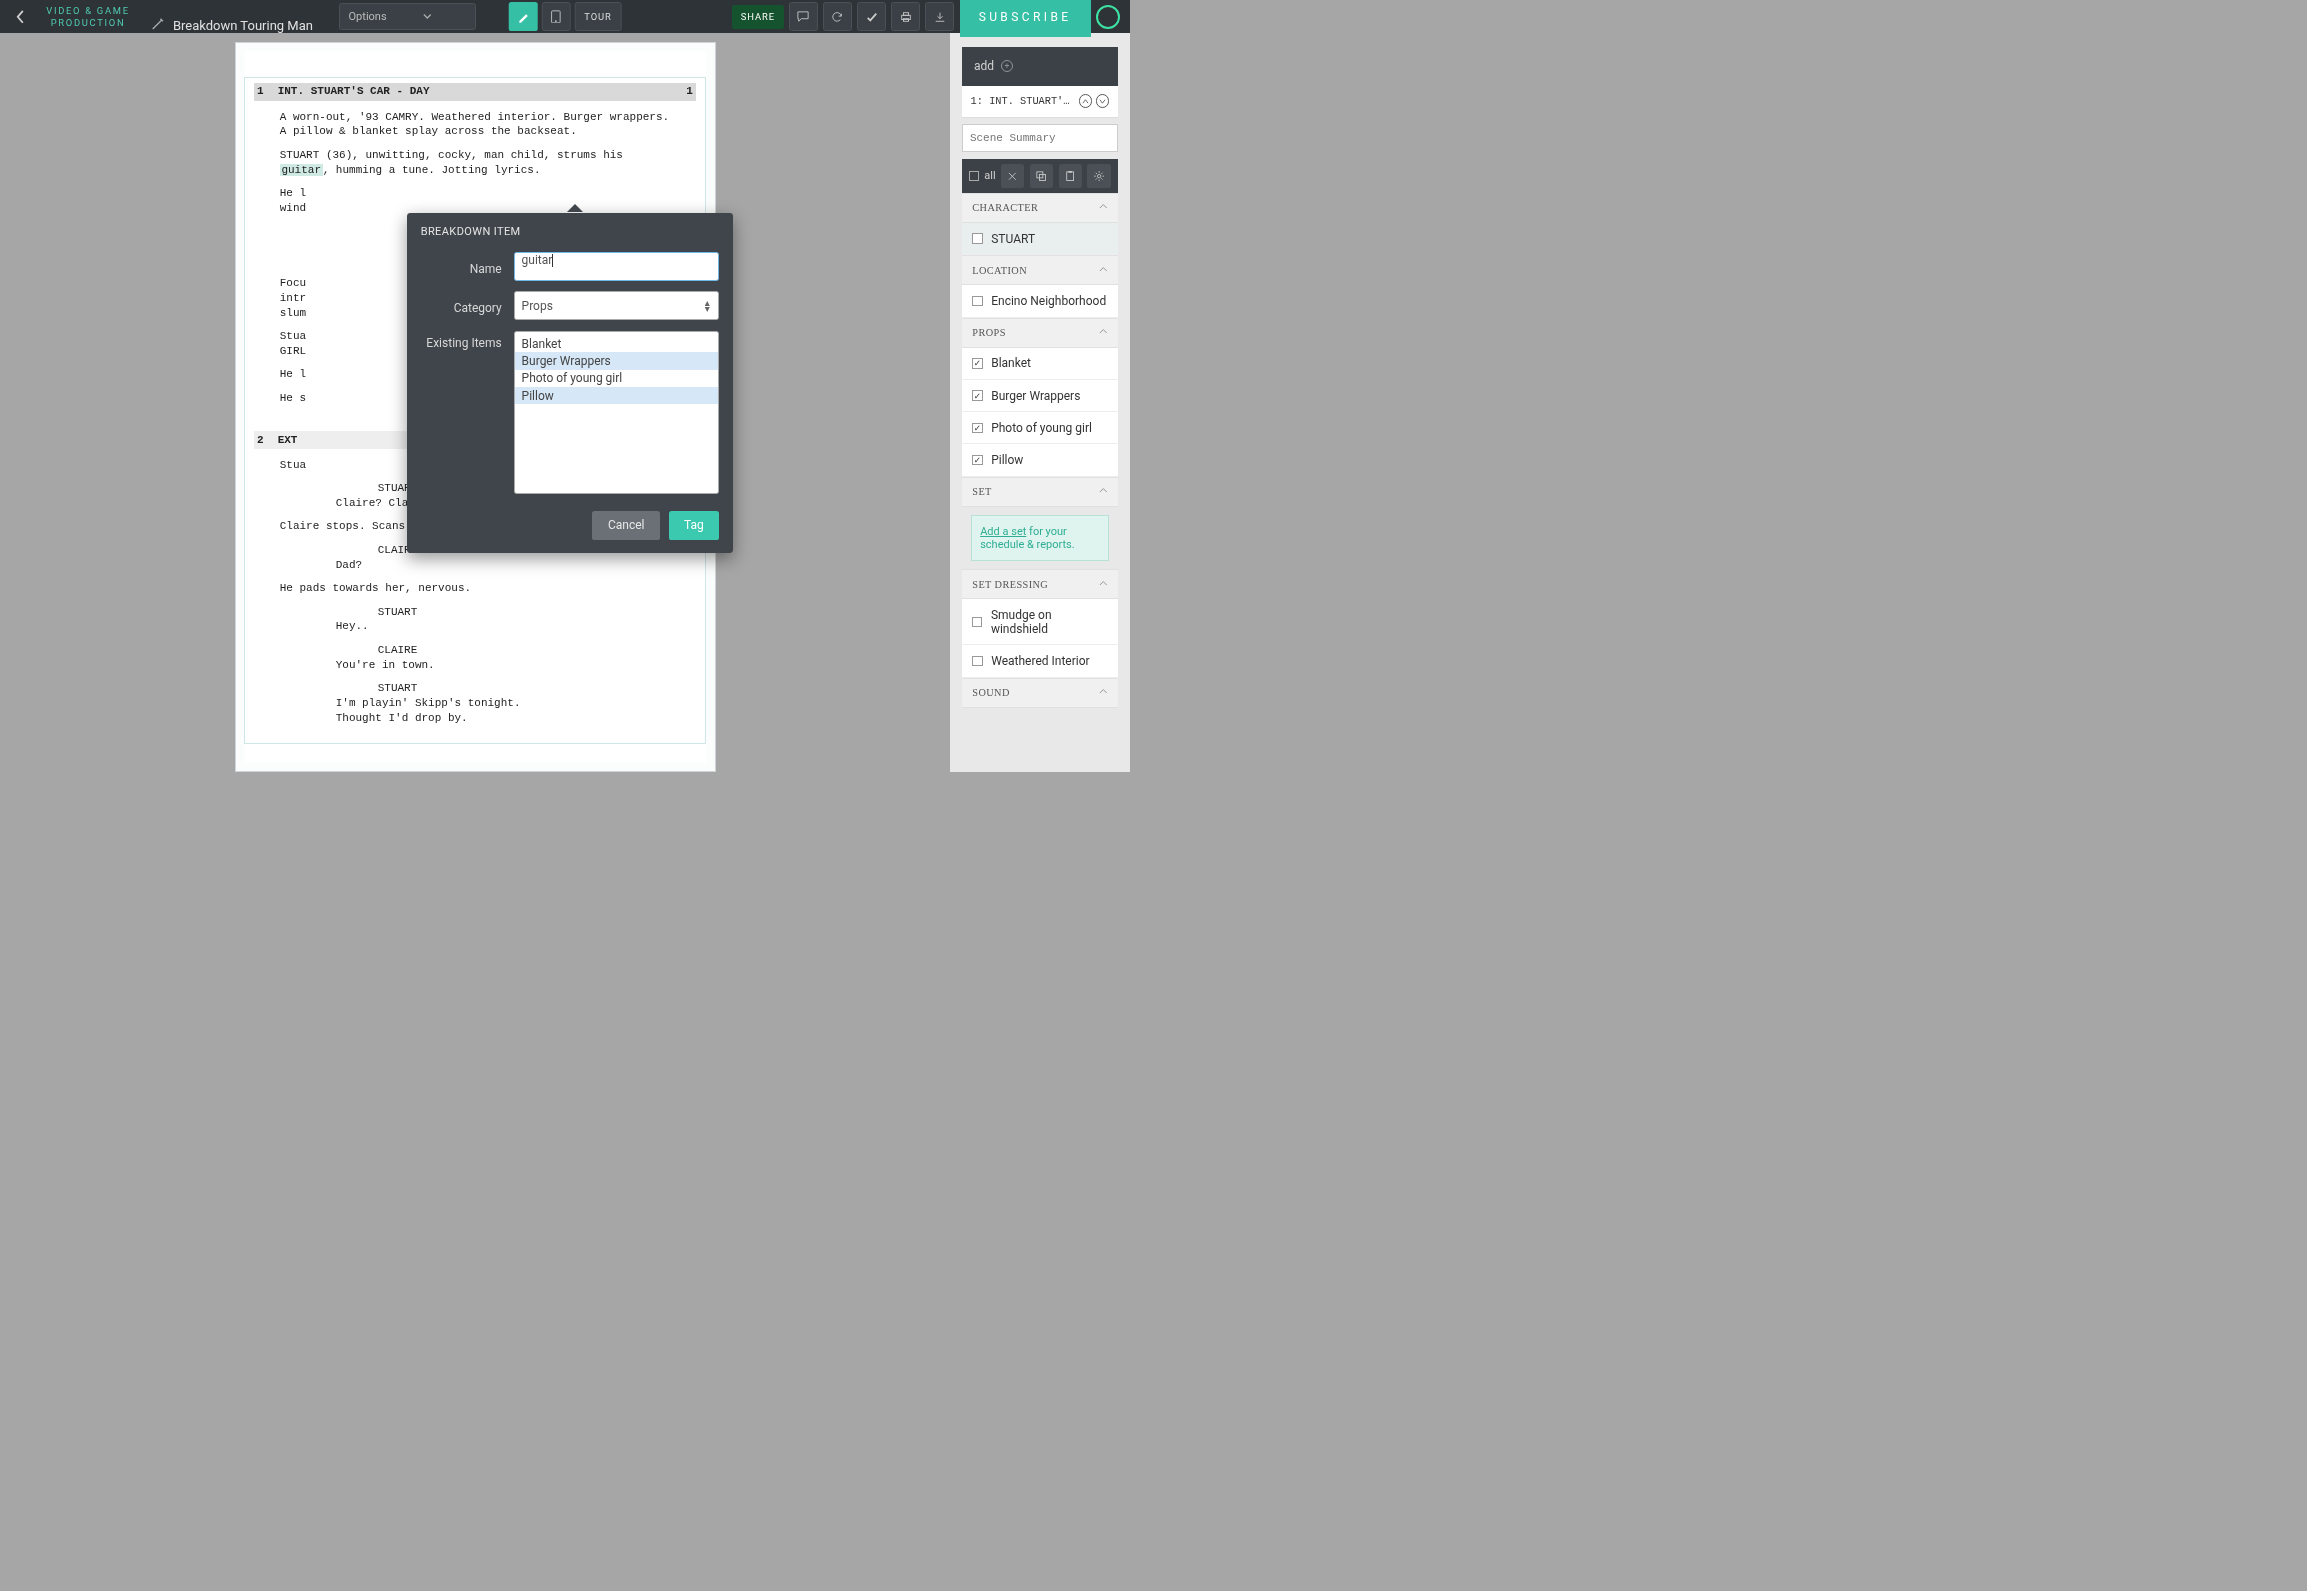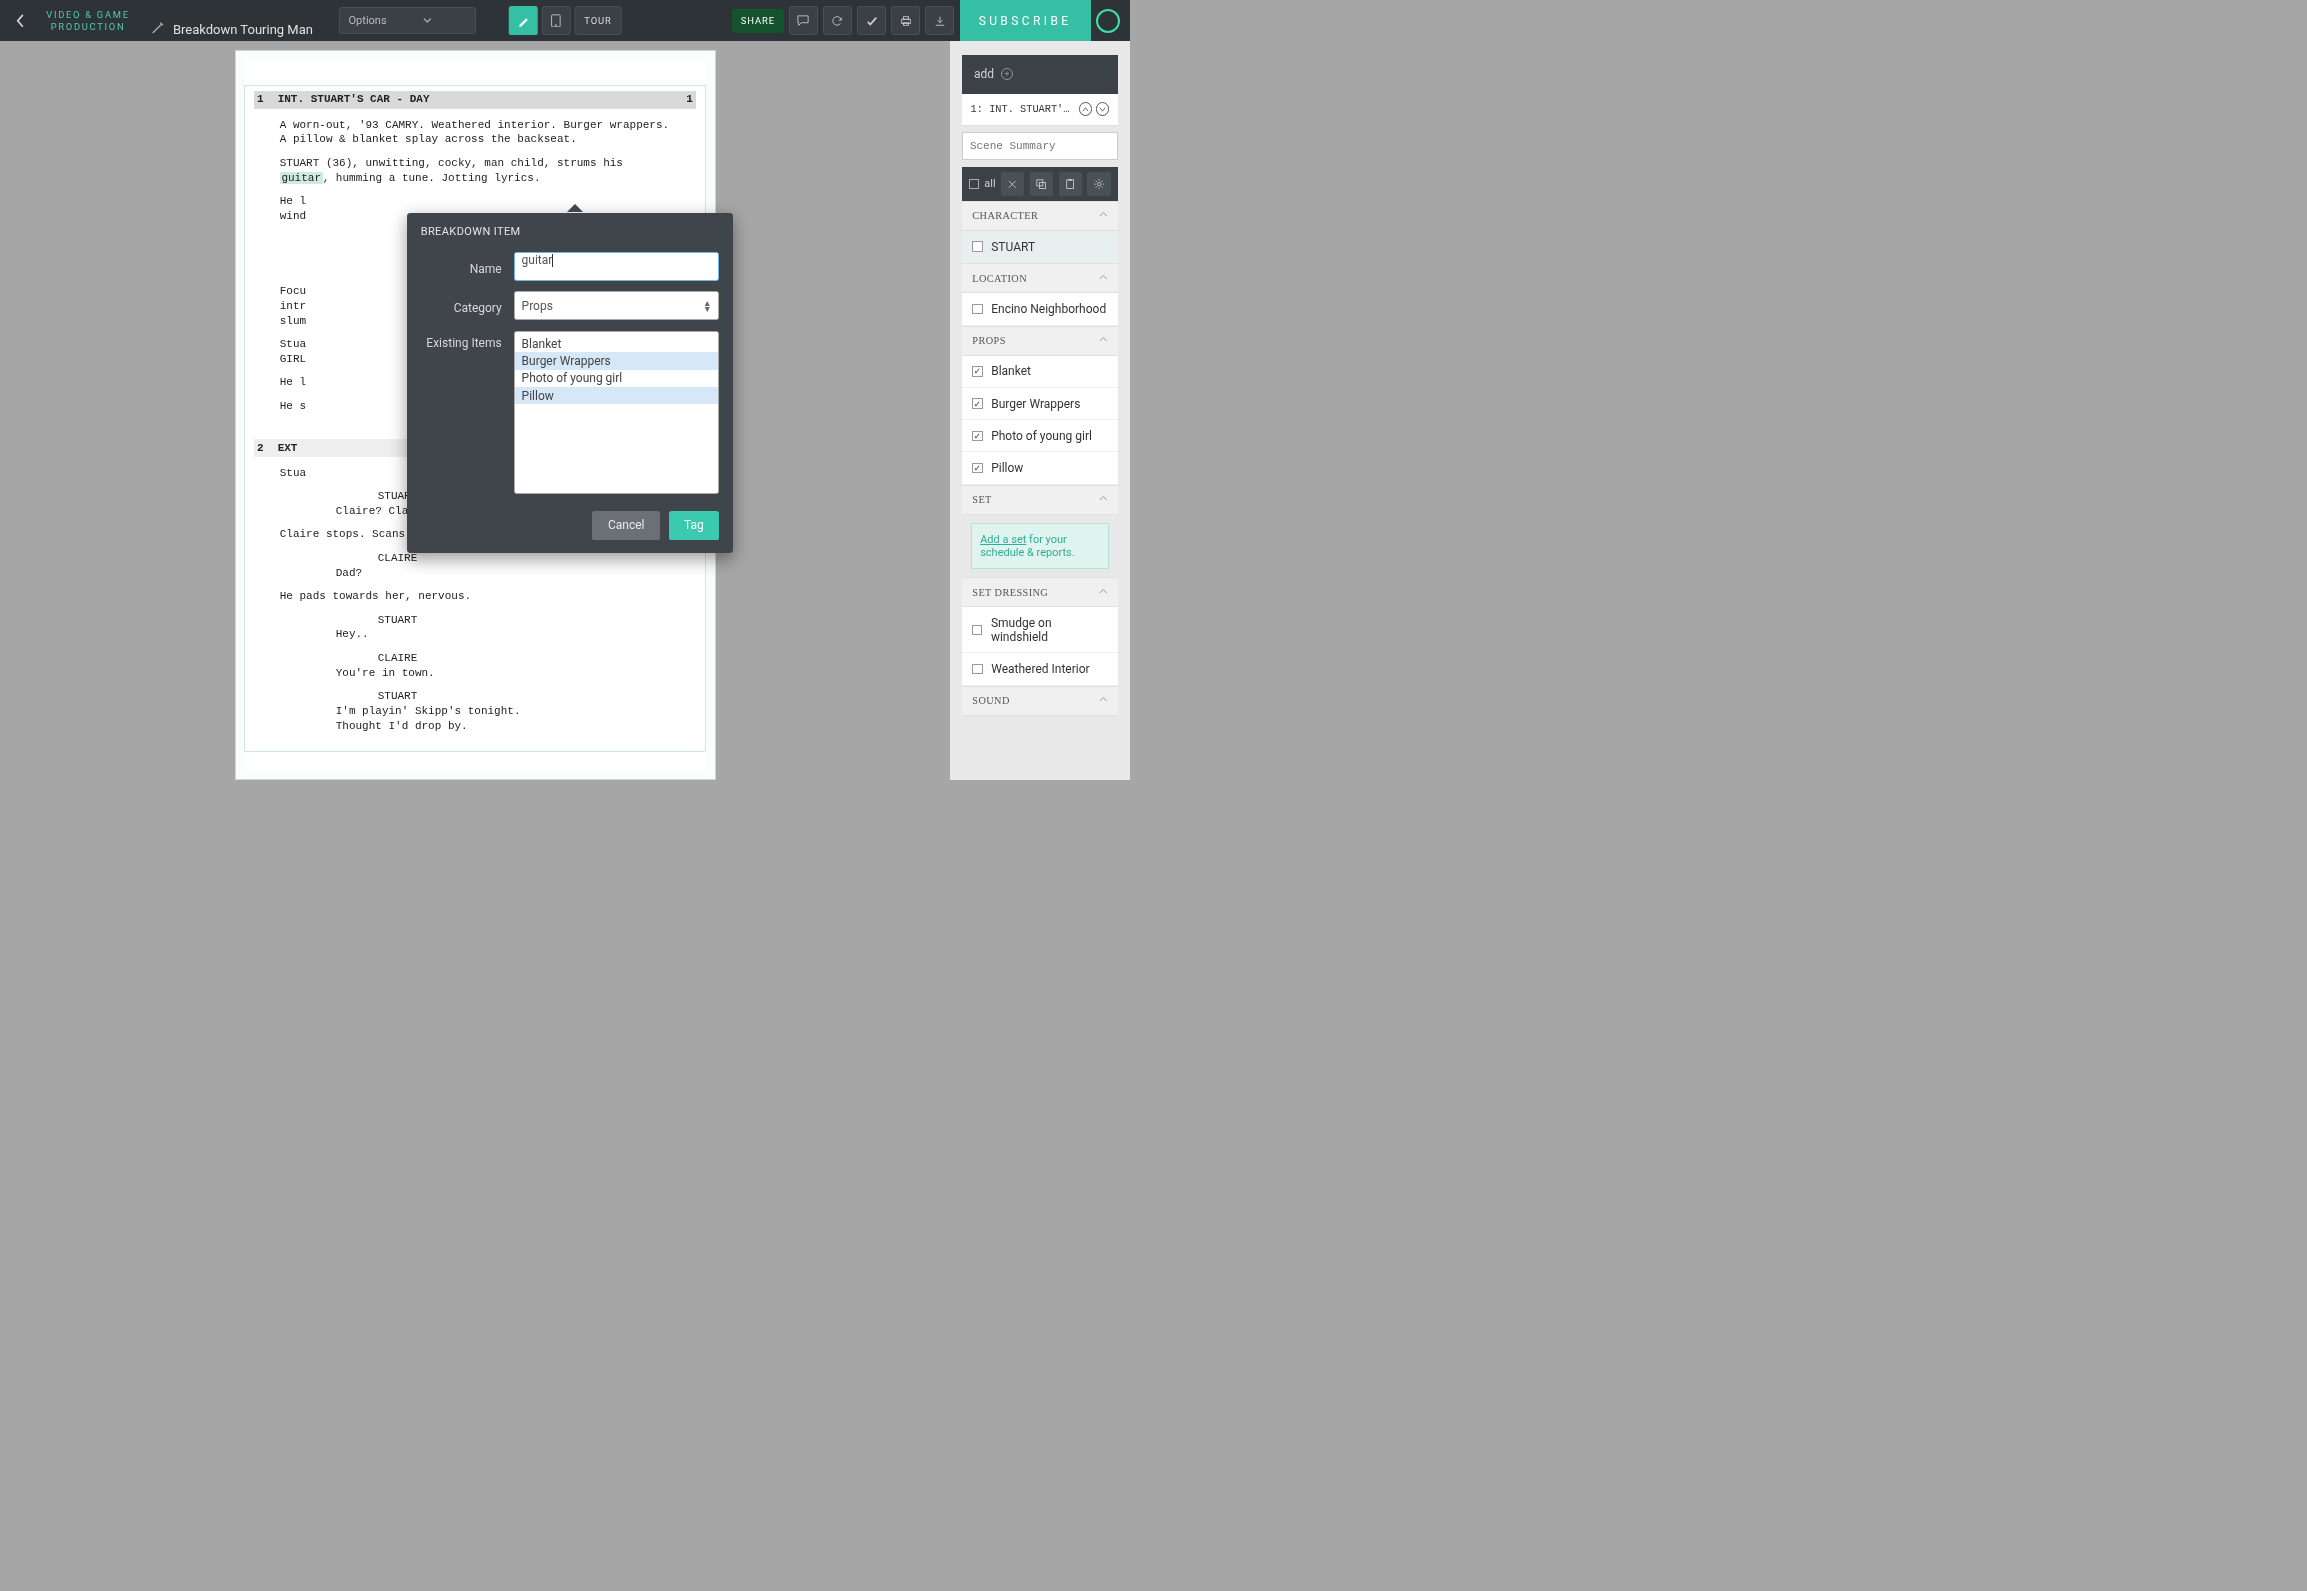--- a/index.html
+++ b/index.html
@@ -7,21 +7,21 @@
   font-family: -apple-system, BlinkMacSystemFont, "Segoe UI", Roboto, Helvetica, Arial, sans-serif;
   background: #a6a6a6;
   width: 1130px;
   height: 780px;
   overflow: hidden;
   position: relative;
 }
 
 
 .topbar {
-  height: 41px;
+  height: 33px;
   background: #2e3338;
   display: flex;
   align-items: center;
   color: #fff;
   position: relative;
   z-index: 10;
 }
 .back-chevron {
   width: 41px; height: 41px;
   display:flex;align-items:center;justify-content:center;

